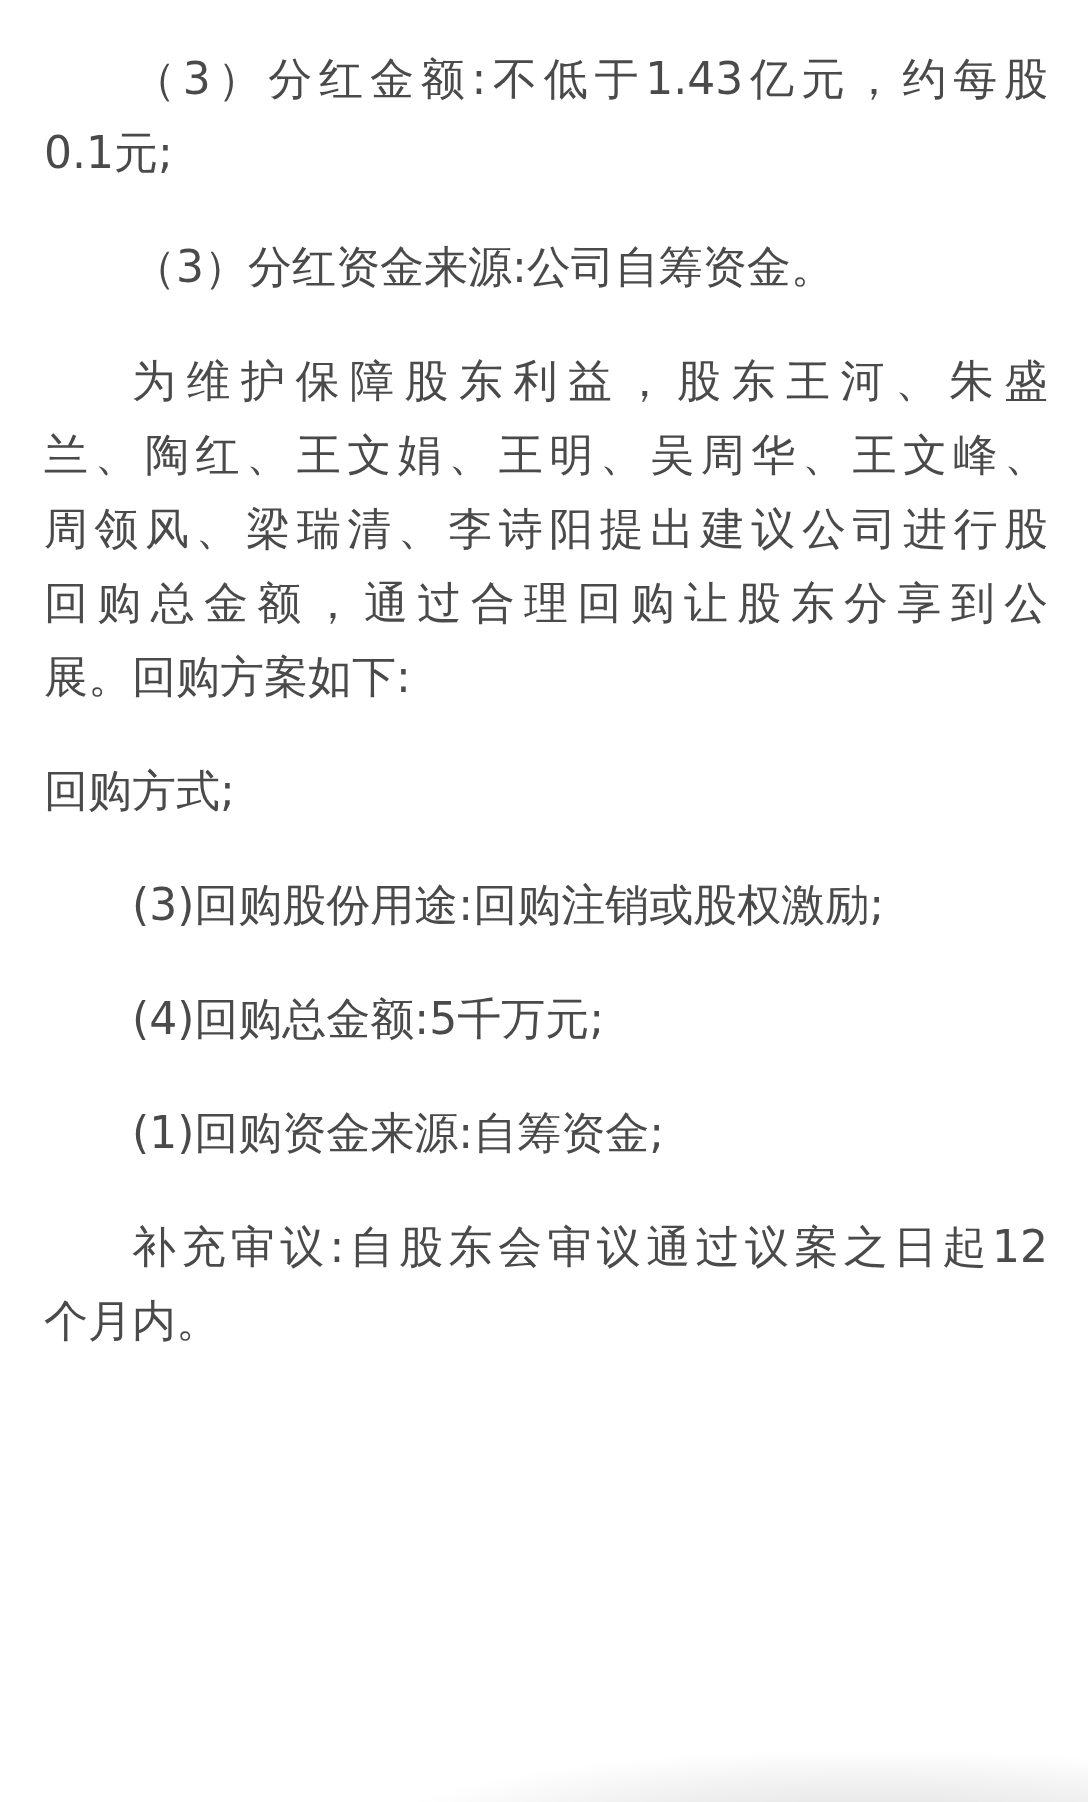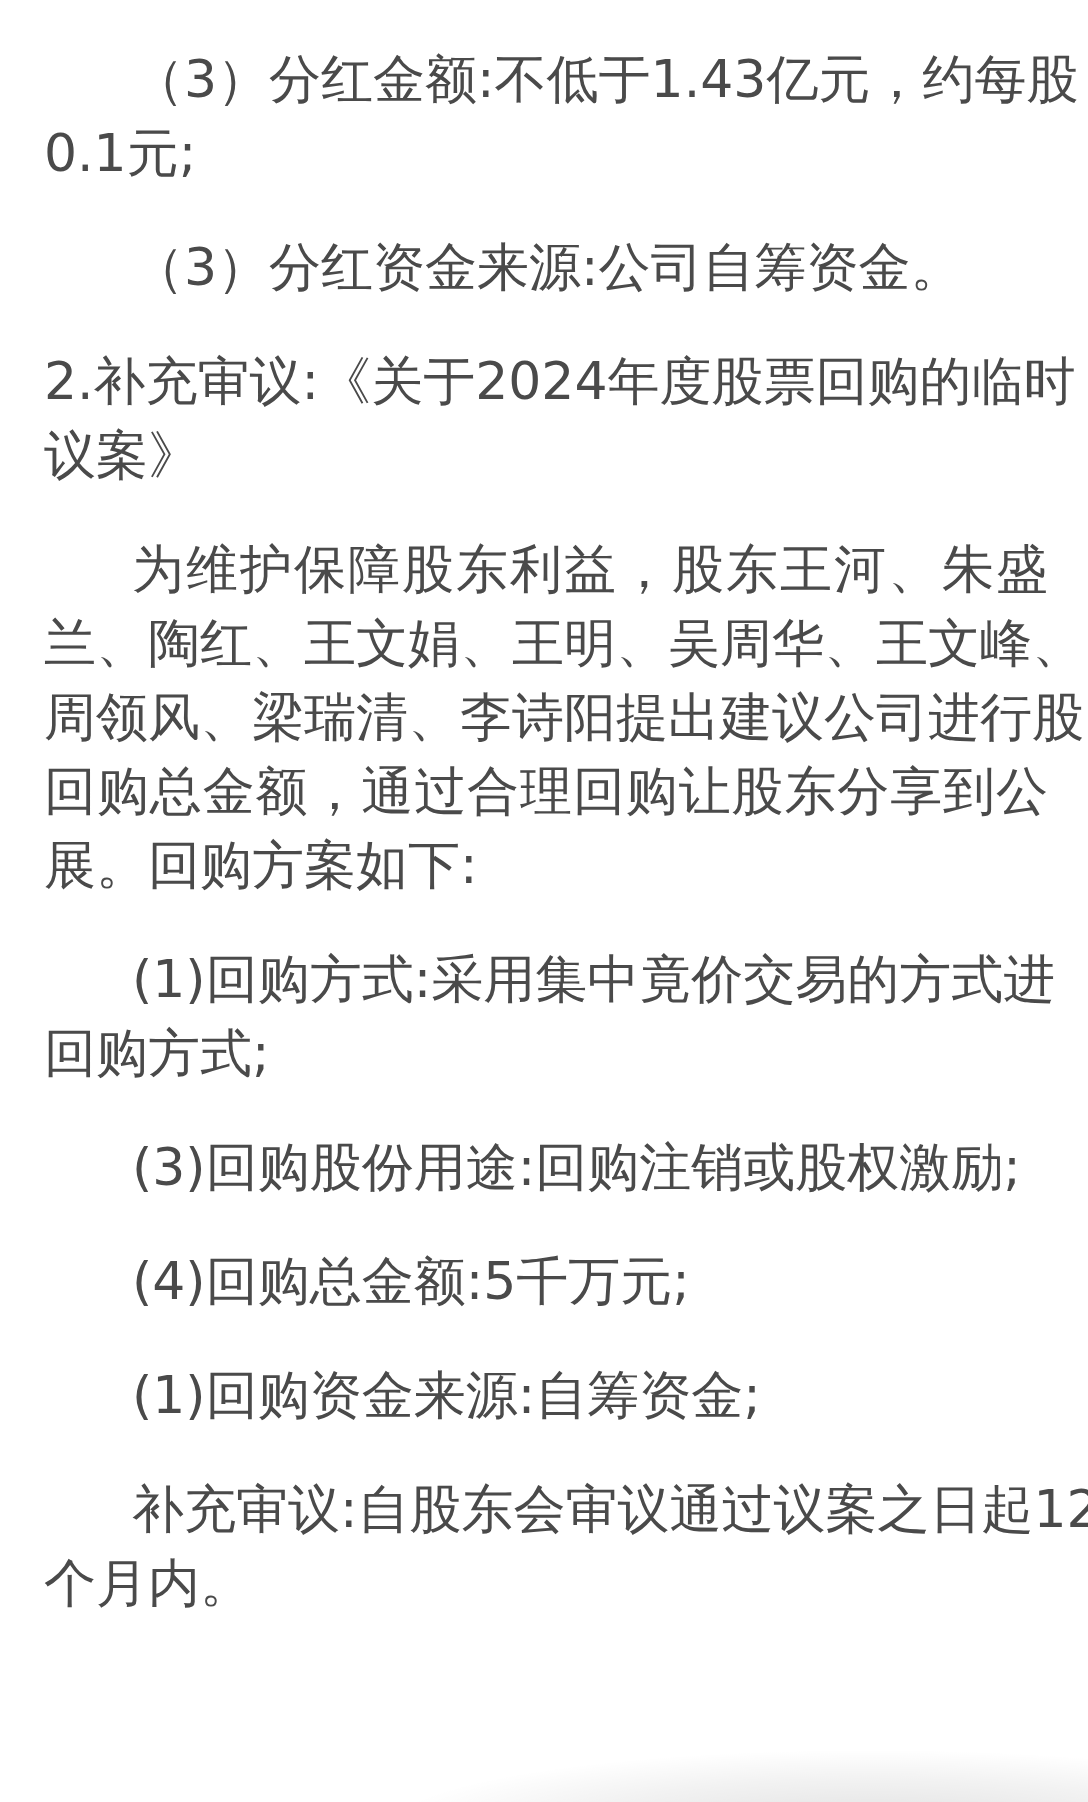--- a/index.html
+++ b/index.html
@@ -12,21 +12,21 @@
     font-family: "DejaVu Sans", sans-serif;
     color: #4a4a4a;
   }
   .doc {
     padding: 42px 40px 0 44px;
   }
   .para {
     margin: 0 0 40px 0;
   }
   .line {
-    font-size: 52px;
+    font-size: 44px;
     line-height: 74px;
     white-space: nowrap;
     font-weight: 400;
   }
   
   .line.j {
     text-align: justify;
     text-align-last: justify;
   }
   
@@ -52,32 +52,27 @@
 
 <main class="doc">
     <div class="para">
       <div class="line j ind">（3）分红金额:不低于1.43亿元，约每股</div>
       <div class="line">0.1元;</div>
     </div>
     <div class="para">
       <div class="line ind">（3）分红资金来源:公司自筹资金。</div>
     </div>
     <div class="para">
-      <div class="line j">2.补充审议:《关于2024年度股票回购的临时</div>
-      <div class="line">议案》</div>
-    </div>
-    <div class="para">
       <div class="line j ind">为维护保障股东利益，股东王河、朱盛</div>
       <div class="line j">兰、陶红、王文娟、王明、吴周华、王文峰、</div>
       <div class="line j">周领风、梁瑞清、李诗阳提出建议公司进行股</div>
       <div class="line j">回购总金额，通过合理回购让股东分享到公</div>
       <div class="line">展。回购方案如下:</div>
     </div>
     <div class="para">
-      <div class="line j ind">(1)回购方式:采用集中竟价交易的方式进</div>
       <div class="line">回购方式;</div>
     </div>
     <div class="para">
       <div class="line ind">(3)回购股份用途:回购注销或股权激励;</div>
     </div>
     <div class="para">
       <div class="line ind">(4)回购总金额:5千万元;</div>
     </div>
     <div class="para">
       <div class="line ind">(1)回购资金来源:自筹资金;</div>

